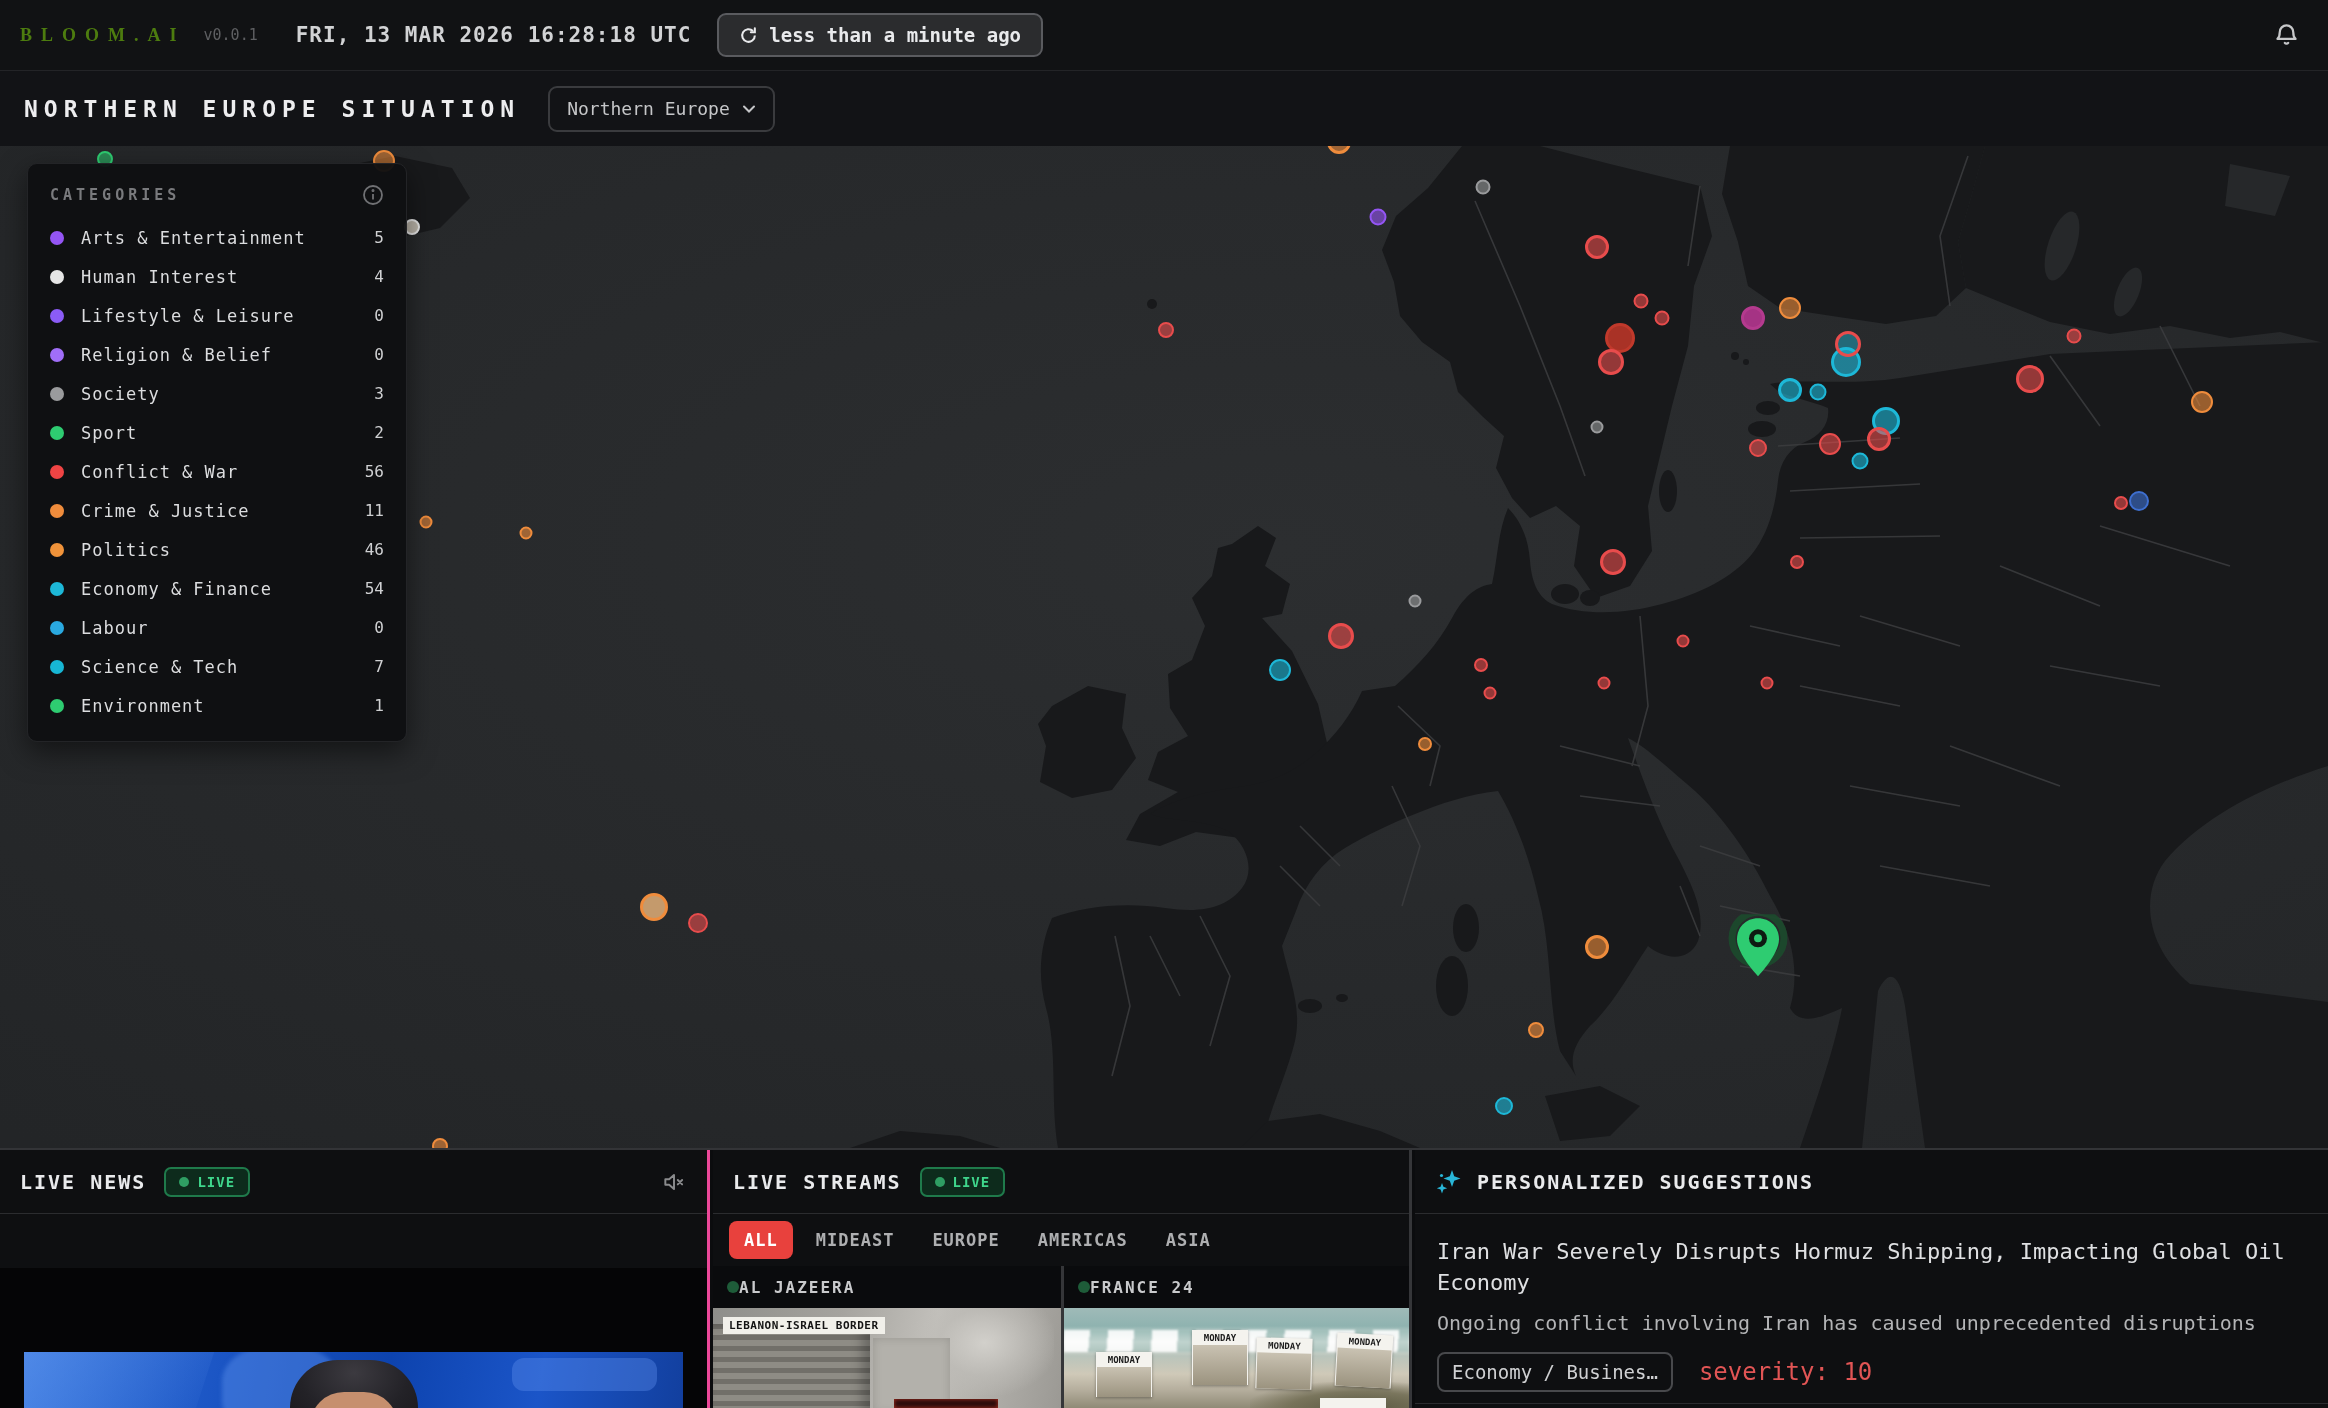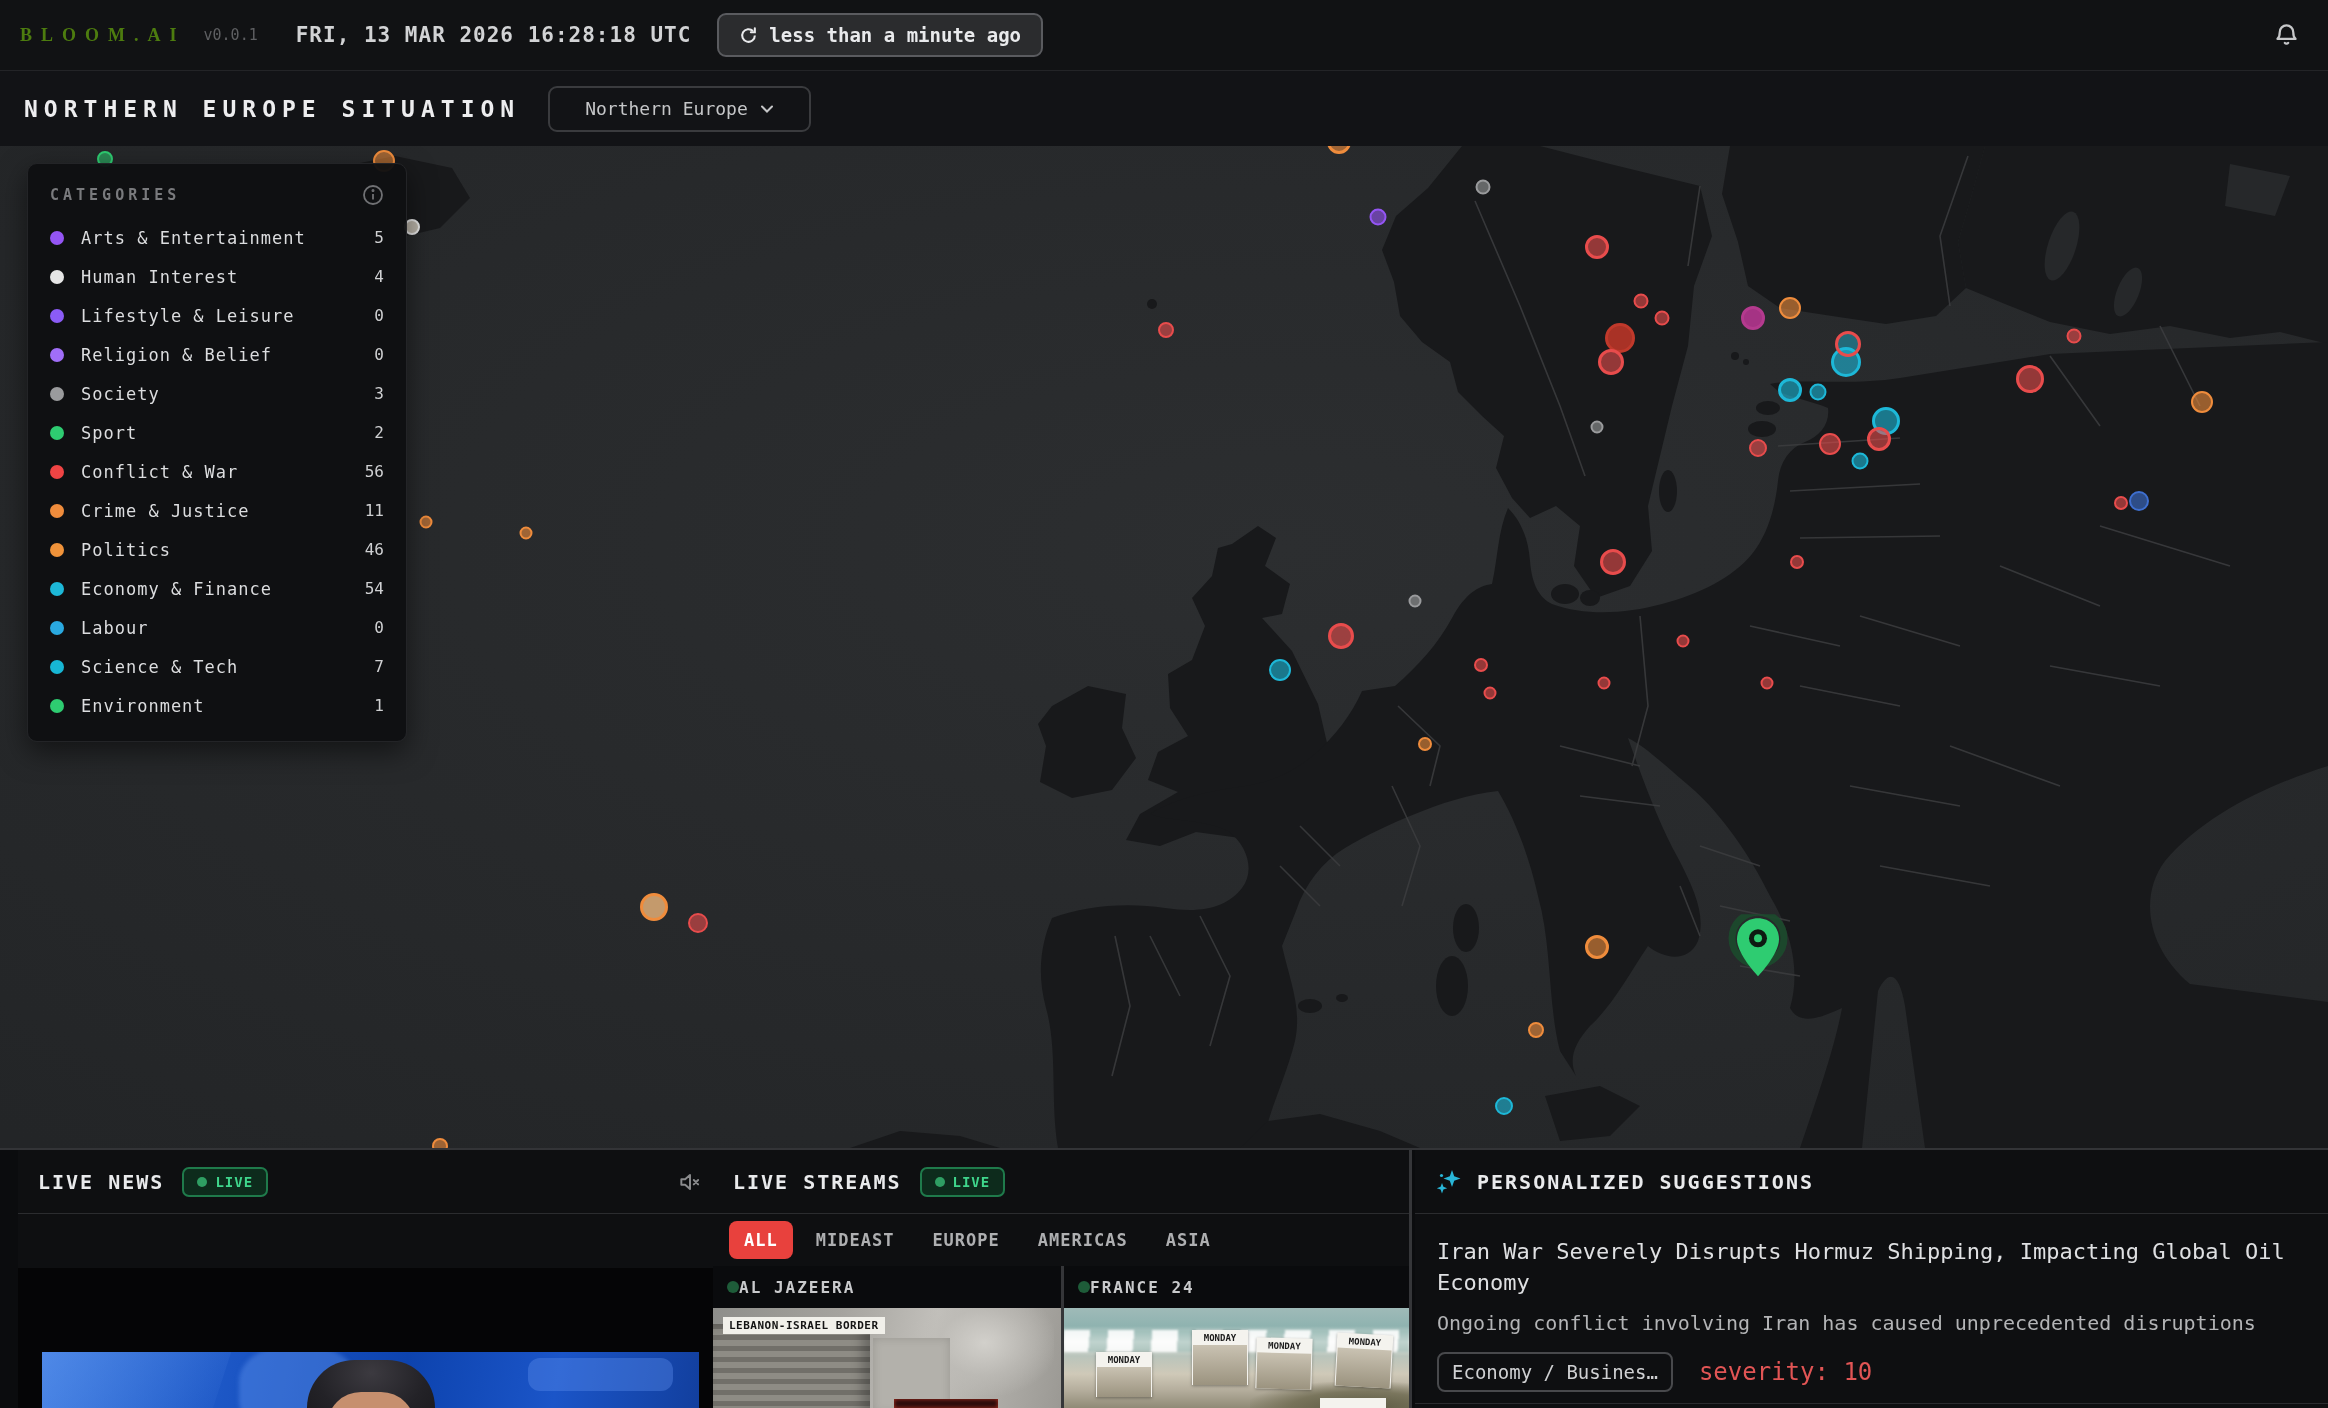--- a/index.html
+++ b/index.html
@@ -28,21 +28,21 @@
   .icon-svg { display:block; }
   
   .situationbar {
     position:absolute; left:0; top:70px; width:100%; height:76px;
     display:flex; align-items:center; padding:0 24px;
     background:#121316; border-top:1px solid #232427; z-index:40;
   }
   .situation-title { font-size:23px; font-weight:bold; letter-spacing:6px; color:#ededef; }
   .region-select {
     margin-left:28px; height:46px; display:flex; align-items:center; gap:12px;
-    padding:0 35px; border:2px solid #3a3b3e; border-radius:9px;
+    padding:0 17px; border:2px solid #3a3b3e; border-radius:9px;
     background:transparent; color:#c5c6c8; font-size:18px; font-family:inherit; cursor:pointer;
   }
   
   .map { position:absolute; left:0; top:146px; width:2328px; height:1002px; overflow:hidden; background:#26272a; }
   .map-svg { position:absolute; left:0; top:0; }
   .marker {
     position:absolute; border-radius:50%; transform:translate(-50%,-50%);
     border-style:solid;
   }
   .map-pin { position:absolute; transform:translate(-50%,-88%); z-index:5; }
@@ -58,21 +58,21 @@
   .cat-dot { width:14px; height:14px; border-radius:50%; flex:none; }
   .cat-label { flex:1; font-size:17px; color:#dcdddf; letter-spacing:1px; }
   .cat-count { font-size:16px; color:#cfd0d2; }
   #cat-list { margin-top:12px; }
   
   .bottom {
     position:absolute; left:0; top:1148px; width:100%; height:260px;
     background:#0b0c0e; border-top:2px solid #333437; z-index:30;
   }
   .panel { position:absolute; top:0; height:258px; overflow:hidden; background:#0e0f11; }
-  .panel-news { left:18px; width:710px; border-right:5px solid #ec4899; }
+  .panel-news { left:0; width:710px; border-right:3px solid #ec4899; }
   .panel-streams { left:713px; width:699px; border-right:3px solid #353639; }
   .panel-suggestions { left:1415px; width:1100px; }
   .panel-header {
     height:64px; display:flex; align-items:center; padding:0 20px;
     border-bottom:1px solid #2b2c2f;
   }
   .panel-title { font-size:20px; font-weight:bold; letter-spacing:2px; color:#e9eaec; }
   .live-badge {
     margin-left:18px; display:flex; align-items:center; gap:8px;
     padding:5px 13px; border:2px solid #1f7a4b; border-radius:7px;

